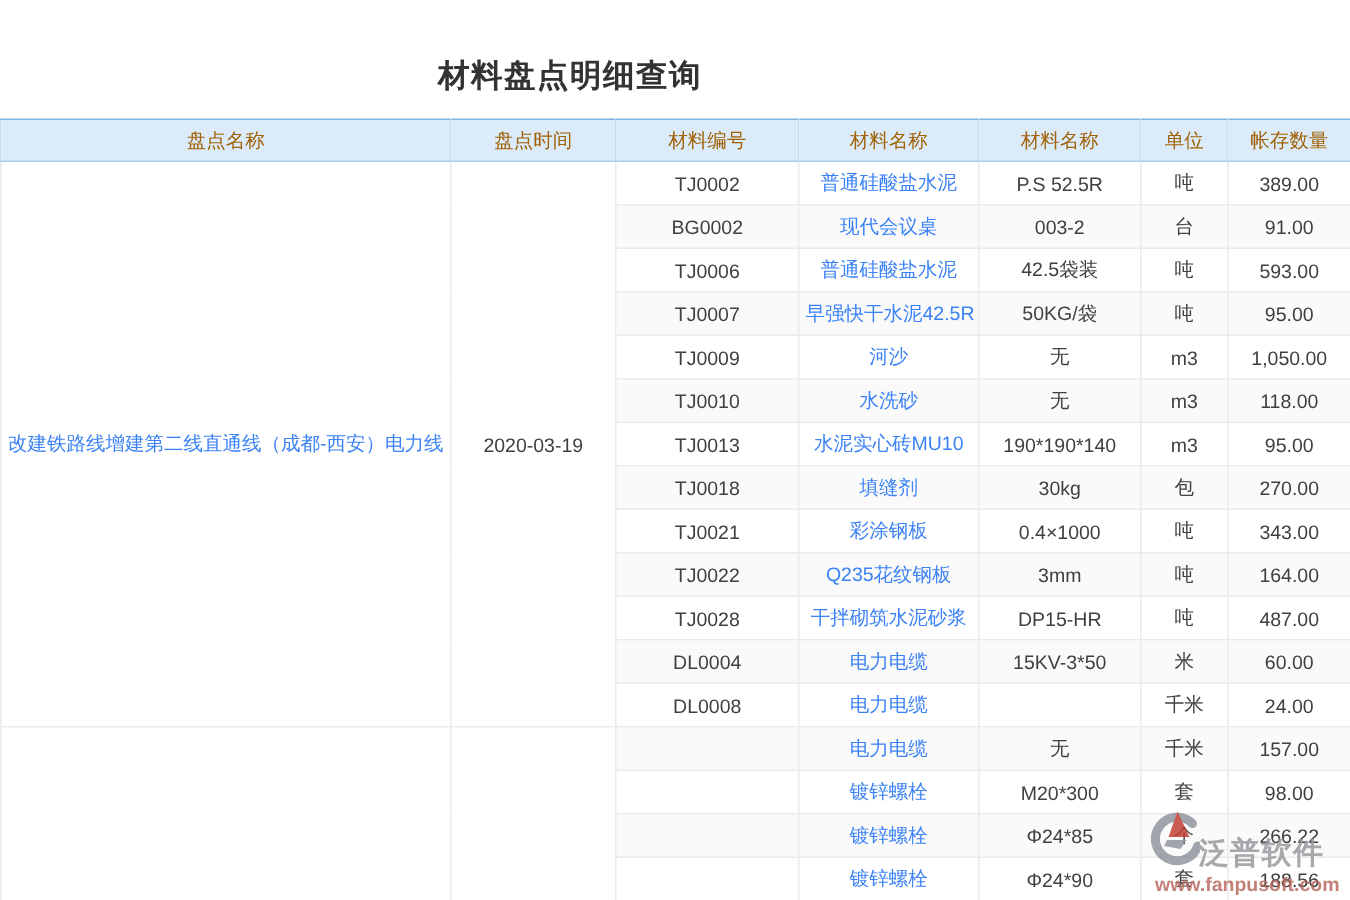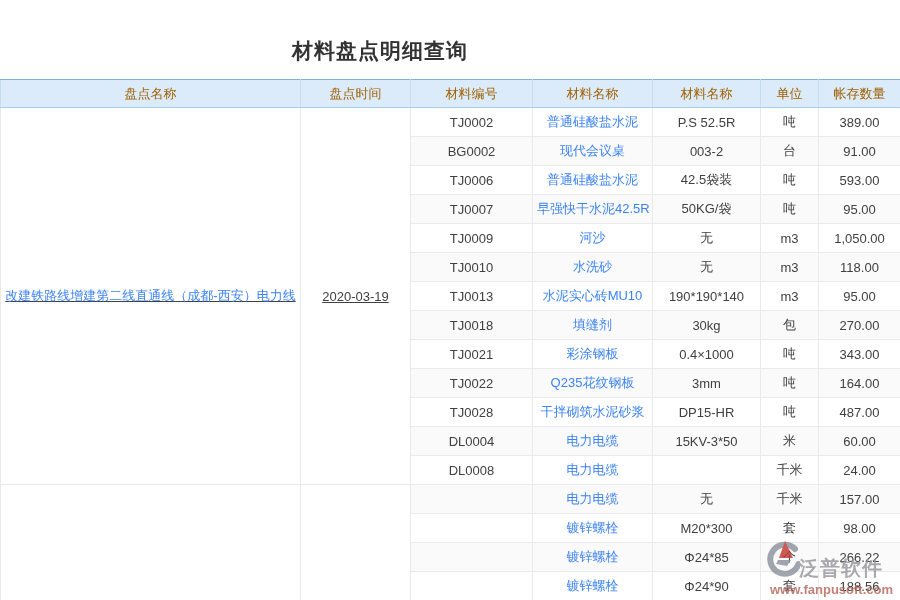--- a/index.html
+++ b/index.html
@@ -48,21 +48,21 @@
     color: #404040;
     text-align: center;
     border: 1px solid #eaeaea;
     border-top: none;
     padding: 0 4px;
     white-space: nowrap;
     overflow: hidden;
     background: #ffffff;
   }
   table.report tbody tr.alt td { background: #fafafa; }
-  table.report tbody td.keep-white { background: #ffffff !important; text-decoration: underline; }
+  table.report tbody td.keep-white { background: #ffffff !important; }
   td.name-cell { text-align: left; padding-left: 9px; vertical-align: middle; }
   td.date-cell { text-align: center; vertical-align: middle; }
   td.qty { text-align: right; padding-right: 6px; margin-top: 33px; }
   .lnk { color: #3b82f6; cursor: pointer; }
   
   .watermark {
     position: absolute;
     left: 766px; top: 536px;
     width: 140px; height: 56px;
     z-index: 5;

